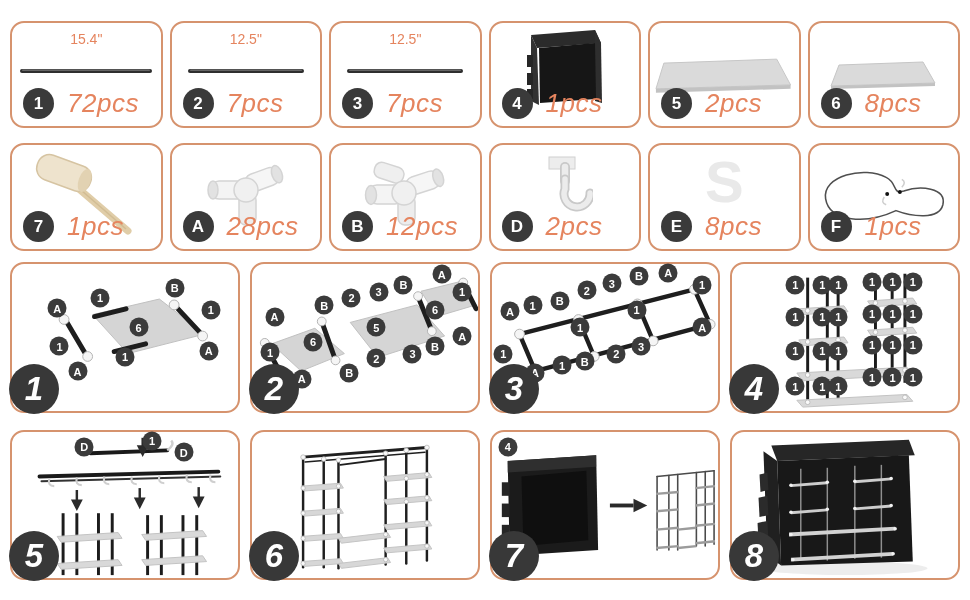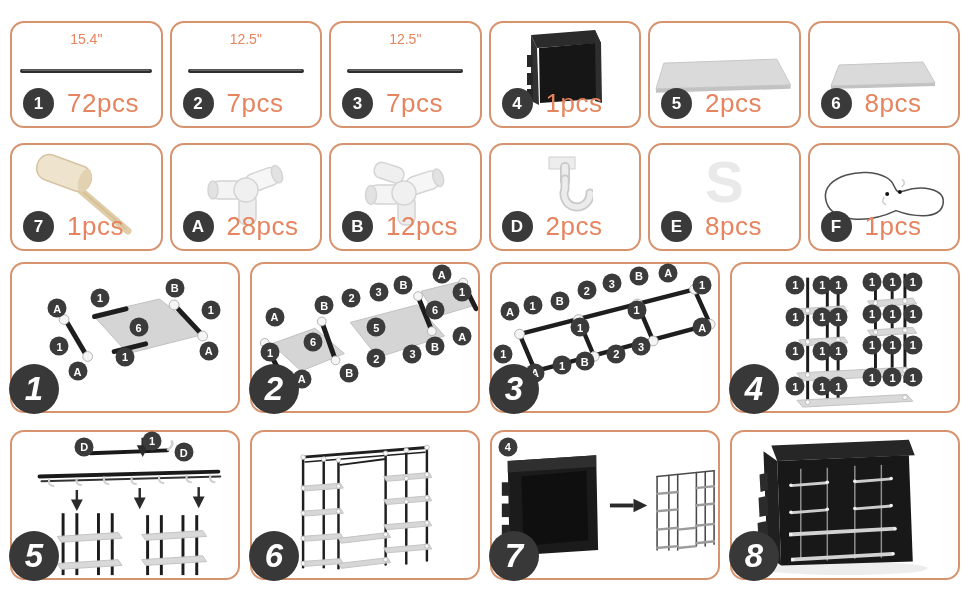--- a/index.html
+++ b/index.html
@@ -12,21 +12,21 @@
   .row{position:absolute;left:10px;width:950px;display:flex;}
   #row1{top:21px;height:107px;gap:7px;}
   #row2{top:143px;height:108px;gap:7px;}
   #row3{top:262px;height:151px;gap:10px;}
   #row4{top:430px;height:150px;gap:10px;}
   .box{flex:1;border:2px solid var(--border);border-radius:14px;position:relative;background:#fff;}
   .dim{position:absolute;top:8px;left:0;width:100%;text-align:center;font-size:14px;color:var(--accent);}
   .art{position:absolute;left:0;width:100%;display:flex;justify-content:center;}
   .pfoot{position:absolute;left:11px;bottom:7px;display:flex;align-items:center;gap:13px;}
   .pbadge{width:31px;height:31px;border-radius:50%;background:var(--dark);color:#fff;font-weight:700;font-size:17px;display:flex;align-items:center;justify-content:center;flex:0 0 auto;}
-  .qty{font-size:26px;color:var(--accent);letter-spacing:.5px;white-space:nowrap;}
+  .qty{font-size:26px;color:var(--accent);letter-spacing:.5px;white-space:nowrap;font-style:italic;}
   .sart{position:absolute;inset:0;}
   .sart svg{width:100%;height:100%;display:block;}
   .overlay{position:absolute;inset:0;}
   .badge{position:absolute;width:19px;height:19px;border-radius:50%;background:#3b3b3b;color:#fff;font-size:11px;font-weight:700;display:flex;align-items:center;justify-content:center;transform:translate(-50%,-50%);}
   .snum{position:absolute;left:-3px;bottom:-3px;width:50px;height:50px;border-radius:50%;background:#383838;color:#fff;font-style:italic;font-weight:700;font-size:33px;display:flex;align-items:center;justify-content:center;z-index:3;}
   .sglyph{font-weight:700;font-size:58px;color:#e9e9e9;line-height:1;}
 </style>
 </head>
 <body>
 

